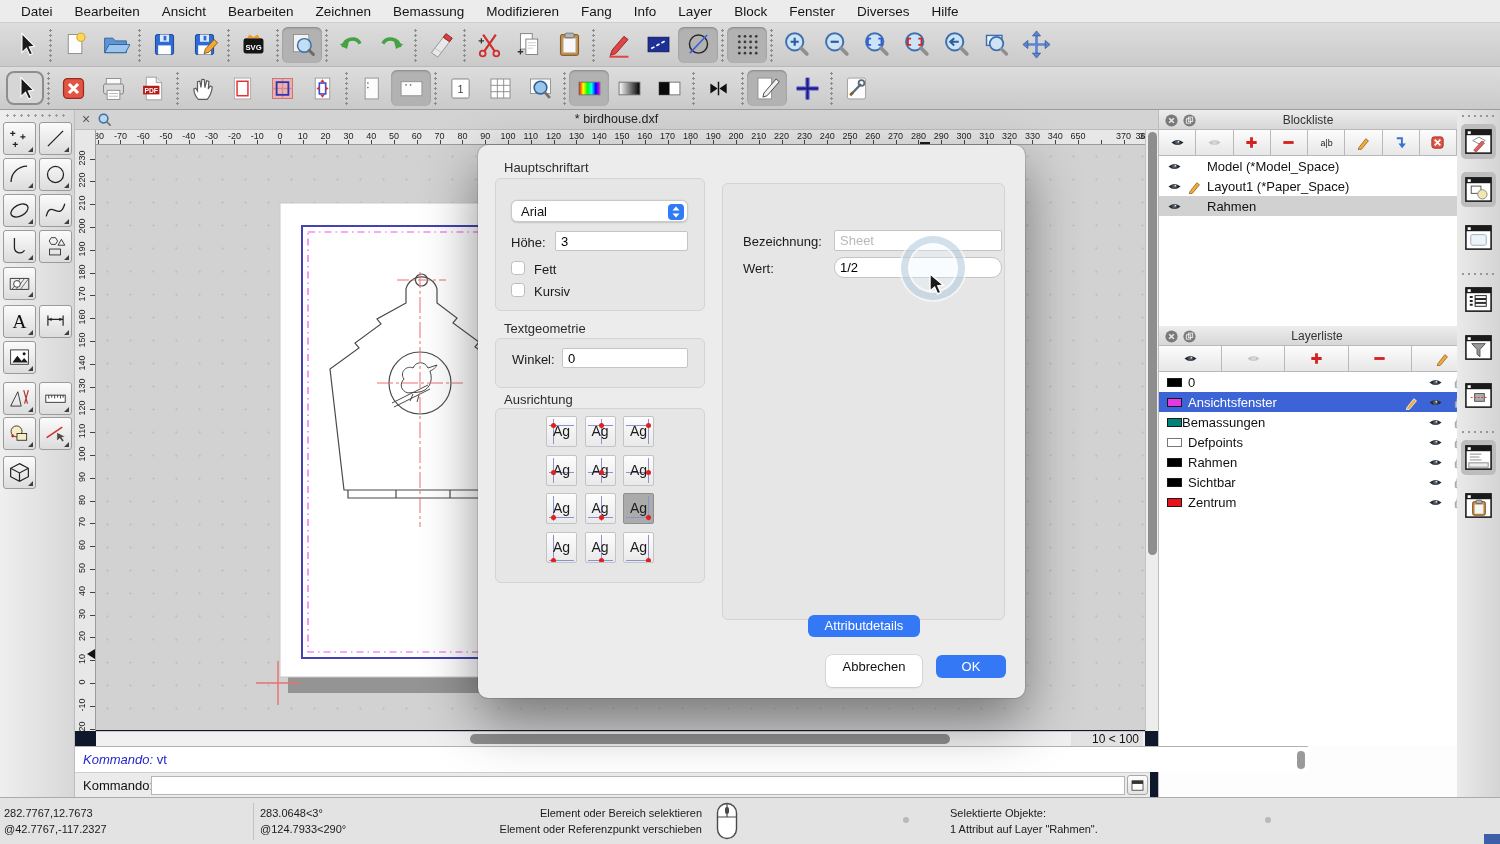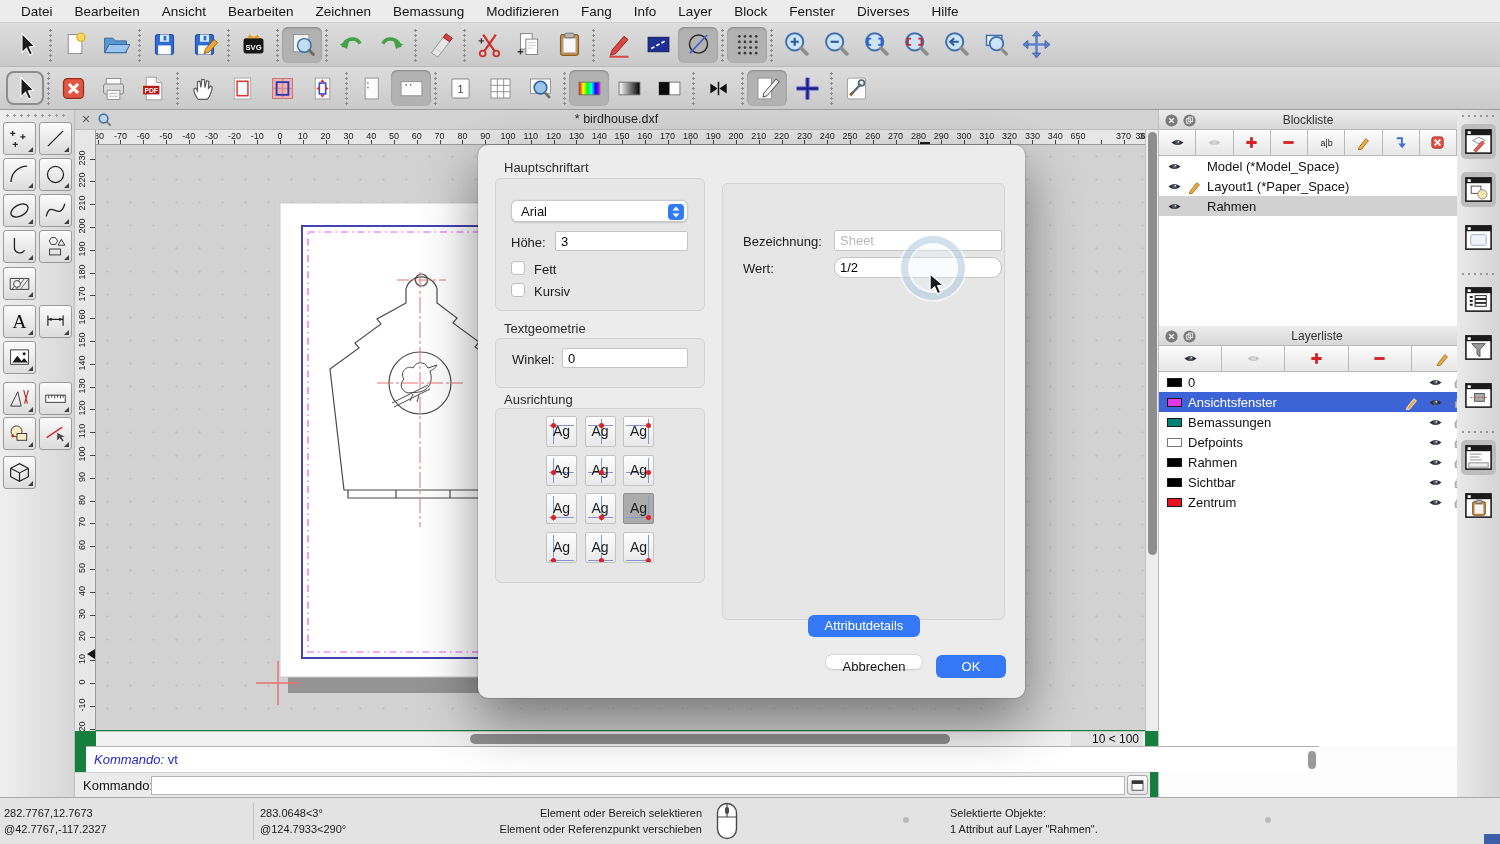--- a/index.html
+++ b/index.html
@@ -1,17 +1,17 @@
 <!DOCTYPE html>
 <html><head>
 <meta charset="utf-8">
 <style>
   *{box-sizing:border-box;margin:0;padding:0}
   body{font-family:"Liberation Sans",sans-serif;background:#888}
-  .window{position:relative;width:1500px;height:844px;background:#15803d;overflow:hidden;font-size:13px;color:#111}
+  .window{position:relative;width:1500px;height:844px;background:#0f172a;overflow:hidden;font-size:13px;color:#111}
   .abs{position:absolute}
   
   #menubar{position:absolute;left:0;top:0;width:1500px;height:23px;background:#ececec;display:flex;align-items:center;padding-left:10px;border-bottom:1px solid #cfcfcf}
   .mi{padding:0 11px;font-size:13.5px;color:#151515;white-space:nowrap}
   
   .toolbar{position:absolute;left:0;width:1500px;display:flex;align-items:center;padding-left:6px;background:linear-gradient(#dddddd,#cacaca)}
   #toolbar-main{top:23px;height:44px;border-bottom:1px solid #b8b8b8}
   #toolbar-secondary{top:67px;height:43px;border-bottom:1px solid #9d9d9d}
   .tbtn{width:40px;height:36px;display:flex;align-items:center;justify-content:center;border-radius:6px;flex:none}
   .tbtn.active{background:#b2b2b2;box-shadow:inset 0 1px 2px rgba(0,0,0,.25)}
@@ -39,21 +39,21 @@
   #vmarker{position:absolute;right:0;width:0;height:0;border-top:5px solid transparent;border-bottom:5px solid transparent;border-right:8px solid #101010}
   
   #canvas{position:absolute;left:96px;top:145px;width:1049px;height:585px;background-color:#d2d2d2;background-image:radial-gradient(circle,#c3c3c3 1px,transparent 1.2px);background-size:23px 23px}
   
   #vscroll{position:absolute;left:1145px;top:130px;width:13px;height:601px;background:#ededed;border-left:1px solid #c2c2c2}
   #vthumb{position:absolute;left:2px;top:2px;width:9px;height:423px;background:#8e8e8e;border-radius:5px}
   #hscrollrow{position:absolute;left:96px;top:731px;width:1049px;height:15px;background:#f0f0f0;border-top:1px solid #c6c6c6}
   #hthumb{position:absolute;left:374px;top:2px;width:480px;height:10px;background:#8e8e8e;border-radius:5px}
   #zoomlab{position:absolute;right:2px;top:0;width:72px;height:15px;background:#e2e2e2;font-size:12px;text-align:right;padding-right:4px;line-height:15px;color:#111}
   
-  #cmdhist{position:absolute;left:86px;top:746px;width:1233px;height:26px;background:#fff;border-top:1px solid #b2b2b2;color:#2326cf;padding:5px 8px;font-size:13px}
+  #cmdhist{position:absolute;left:75px;top:746px;width:1233px;height:26px;background:#fff;border-top:1px solid #b2b2b2;color:#2326cf;padding:5px 8px;font-size:13px}
   #cmdhist .lb{font-style:italic}
   #histthumb{position:absolute;right:3px;top:4px;width:8px;height:18px;background:#9a9a9a;border-radius:4px}
   #cmdrow{position:absolute;left:75px;top:772px;width:1075px;height:25px;background:#ebebeb;border-top:1px solid #cfcfcf}
   #cmdrow .lb{position:absolute;left:8px;top:5px;color:#111}
   #cmdinput{position:absolute;left:76px;top:3px;width:974px;height:19px;border:1px solid #b5b5b5;background:#fff;font:13px "Liberation Sans",sans-serif;padding:0 4px}
   #cmdbtn{position:absolute;right:2px;top:2px;width:21px;height:20px;background:linear-gradient(#fdfdfd,#e3e3e3);border:1px solid #a8a8a8;border-radius:3px;display:flex;align-items:center;justify-content:center}
   
   #statusbar{position:absolute;left:0;top:797px;width:1500px;height:47px;background:#e3e3e3;border-top:1px solid #ababab;font-size:11px;color:#1a1a1a}
   .st1{position:absolute;top:9px}.st2{position:absolute;top:25px}
   #stdiv{position:absolute;left:253px;top:5px;width:1px;height:37px;background:#c2c2c2}
@@ -1066,21 +1066,21 @@
           </span>
           <span class="rowic" style="right: 8px;">
             <svg viewBox="0 0 16 16" class="pic">
               <rect x="3.5" y="7" width="9" height="6.5" rx="1" fill="#c6c6c6" stroke="#9a9a9a"></rect>
               <path d="M5.5 7 V5 a2.5 2.5 0 0 1 5 0 V7" fill="none" stroke="#ababab" stroke-width="1.4"></path>
             </svg>
           </span>
         </div>
         <div class="lrow">
           <span class="sw" style="background: rgb(0, 132, 122);"></span>
-          <span class="nm" style="margin-left: 6px;">Bemassungen</span>
+          <span class="nm" style="margin-left: 0;">Bemassungen</span>
           <span class="rowic" style="right: 32px;">
             <svg viewBox="0 0 16 16" class="pic">
               <path d="M1.5 8 Q8 2.5 14.5 8 Q8 13.5 1.5 8 z" fill="#2b2b2b"></path>
               <circle cx="8" cy="8" r="2.6" fill="#4a5a6a"></circle>
               <circle cx="8.9" cy="7.1" r=".9" fill="#e0e0e0"></circle>
             </svg>
           </span>
           <span class="rowic" style="right: 8px;">
             <svg viewBox="0 0 16 16" class="pic">
               <rect x="3.5" y="7" width="9" height="6.5" rx="1" fill="#c6c6c6" stroke="#9a9a9a"></rect>
@@ -1319,21 +1319,21 @@
     <div class="glabel" style="left:26px;top:247px">Ausrichtung</div>
     <div class="gbox" style="left:17px;top:263px;width:210px;height:175px"></div>
 
     <div class="gbox" style="left:244px;top:38px;width:283px;height:437px"></div>
     <label style="left:265px;top:89px">Bezeichnung:</label>
     <input type="text" style="left: 356px; top: 85px; width: 168px; height: 21px; color: rgb(26, 26, 26);" placeholder="Sheet">
     <label style="left:265px;top:116px">Wert:</label>
     <input type="text" style="left: 356px; top: 112px; width: 168px; height: 21px; border-radius: 10px;" value="1/2">
 
     <div class="btn blue" style="left:330px;top:470px;width:112px;height:22px;line-height:22px">Attributdetails</div>
-    <div class="btn white" style="left:348px;top:510px;width:96px;height:14px;line-height:23px">Abbrechen</div>
+    <div class="btn white" style="left:348px;top:510px;width:96px;height:32px;line-height:23px">Abbrechen</div>
     <div class="btn blue" style="left:458px;top:510px;width:70px;height:23px;line-height:23px">OK</div>
 
     <div id="halo"></div>
     <div id="cursor">
       <svg width="20" height="24" viewBox="0 0 20 24">
           <path d="M2 1 L2 18 L6.6 14.2 L9.6 21 L12.8 19.5 L9.8 12.9 L15.5 12.2 Z" fill="#1a1a1a" stroke="#fff" stroke-width="1.4"></path>
         </svg>
     </div>
   <div class="agbtn" style="left: 68px; top: 271px;">
         <i class="agv" style="left: 6px;"></i>

